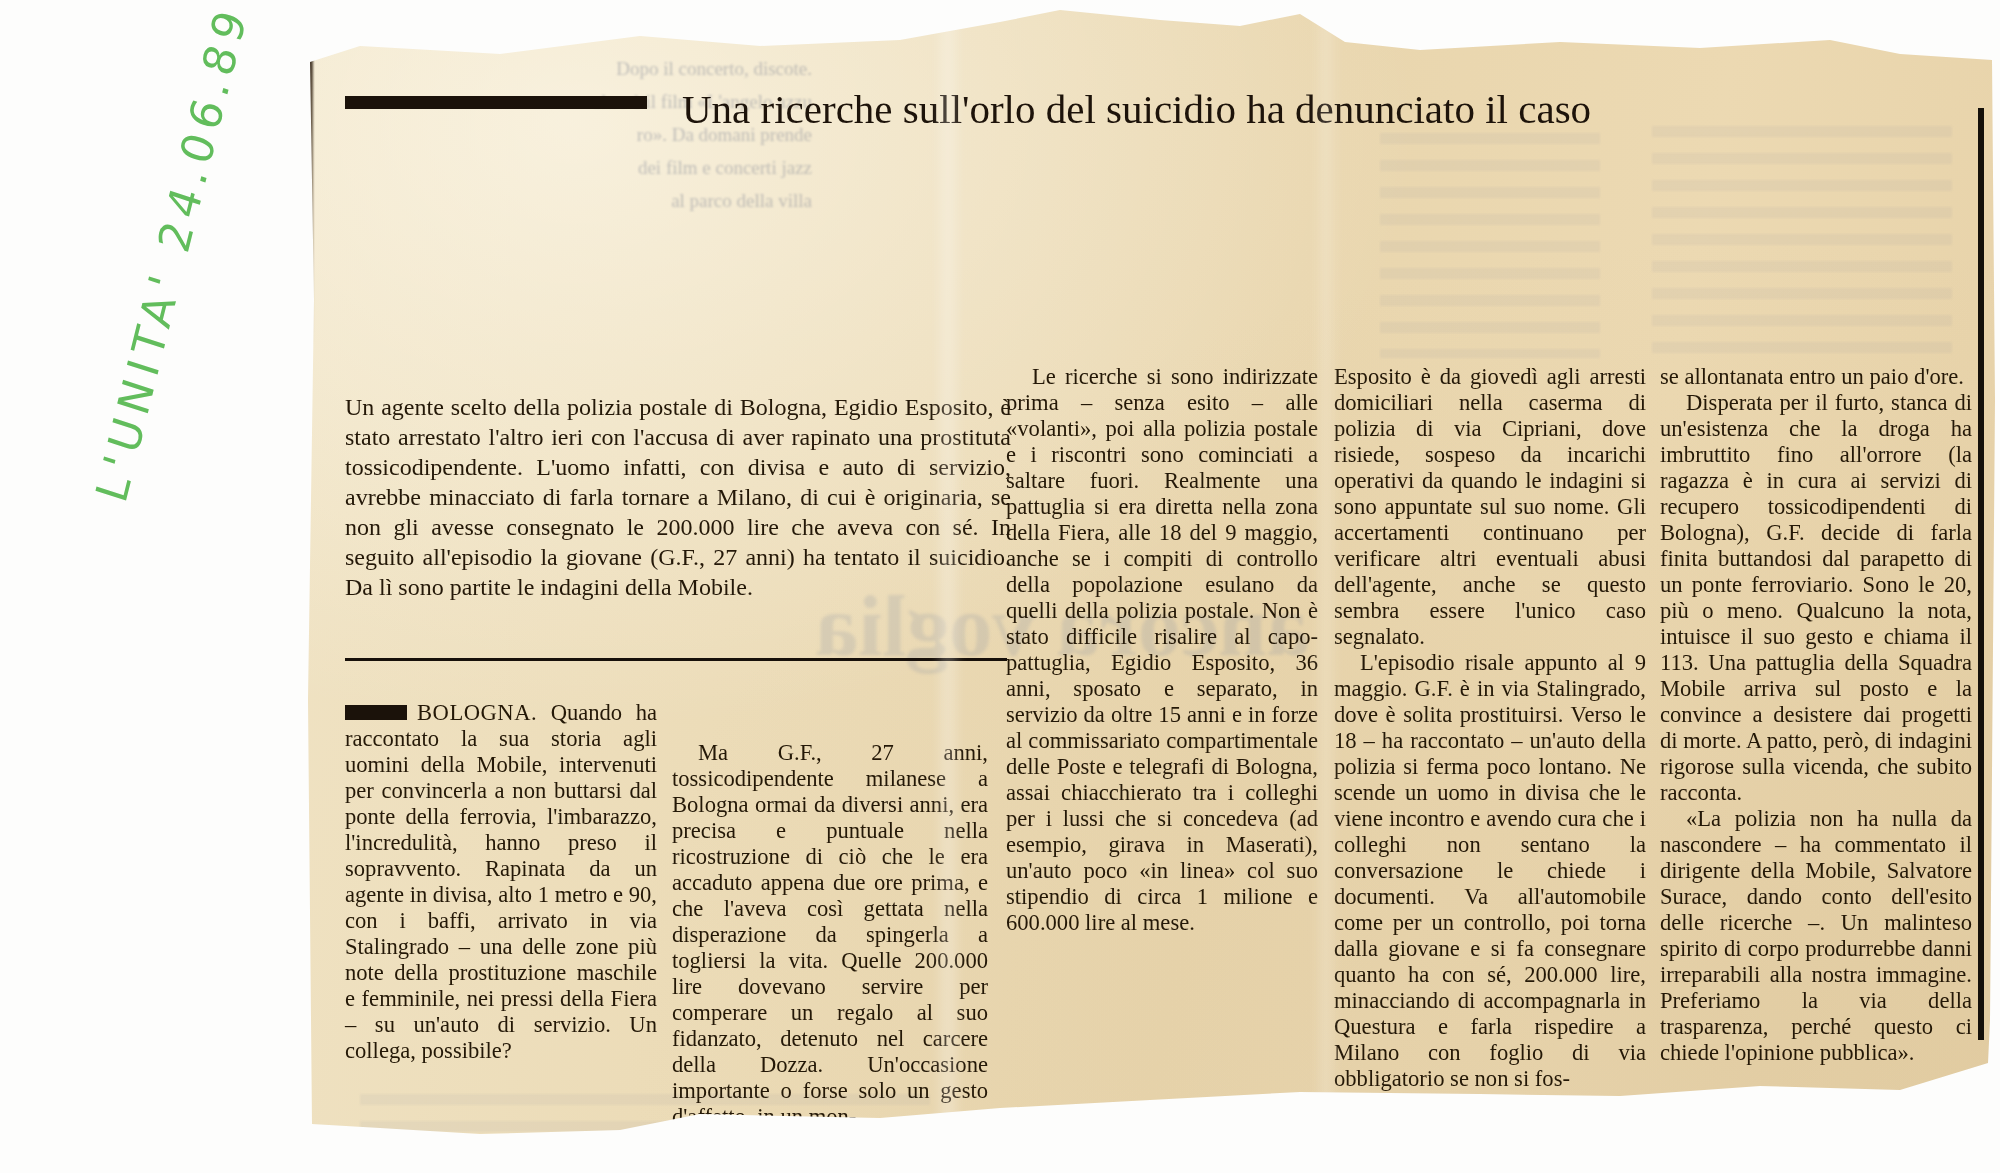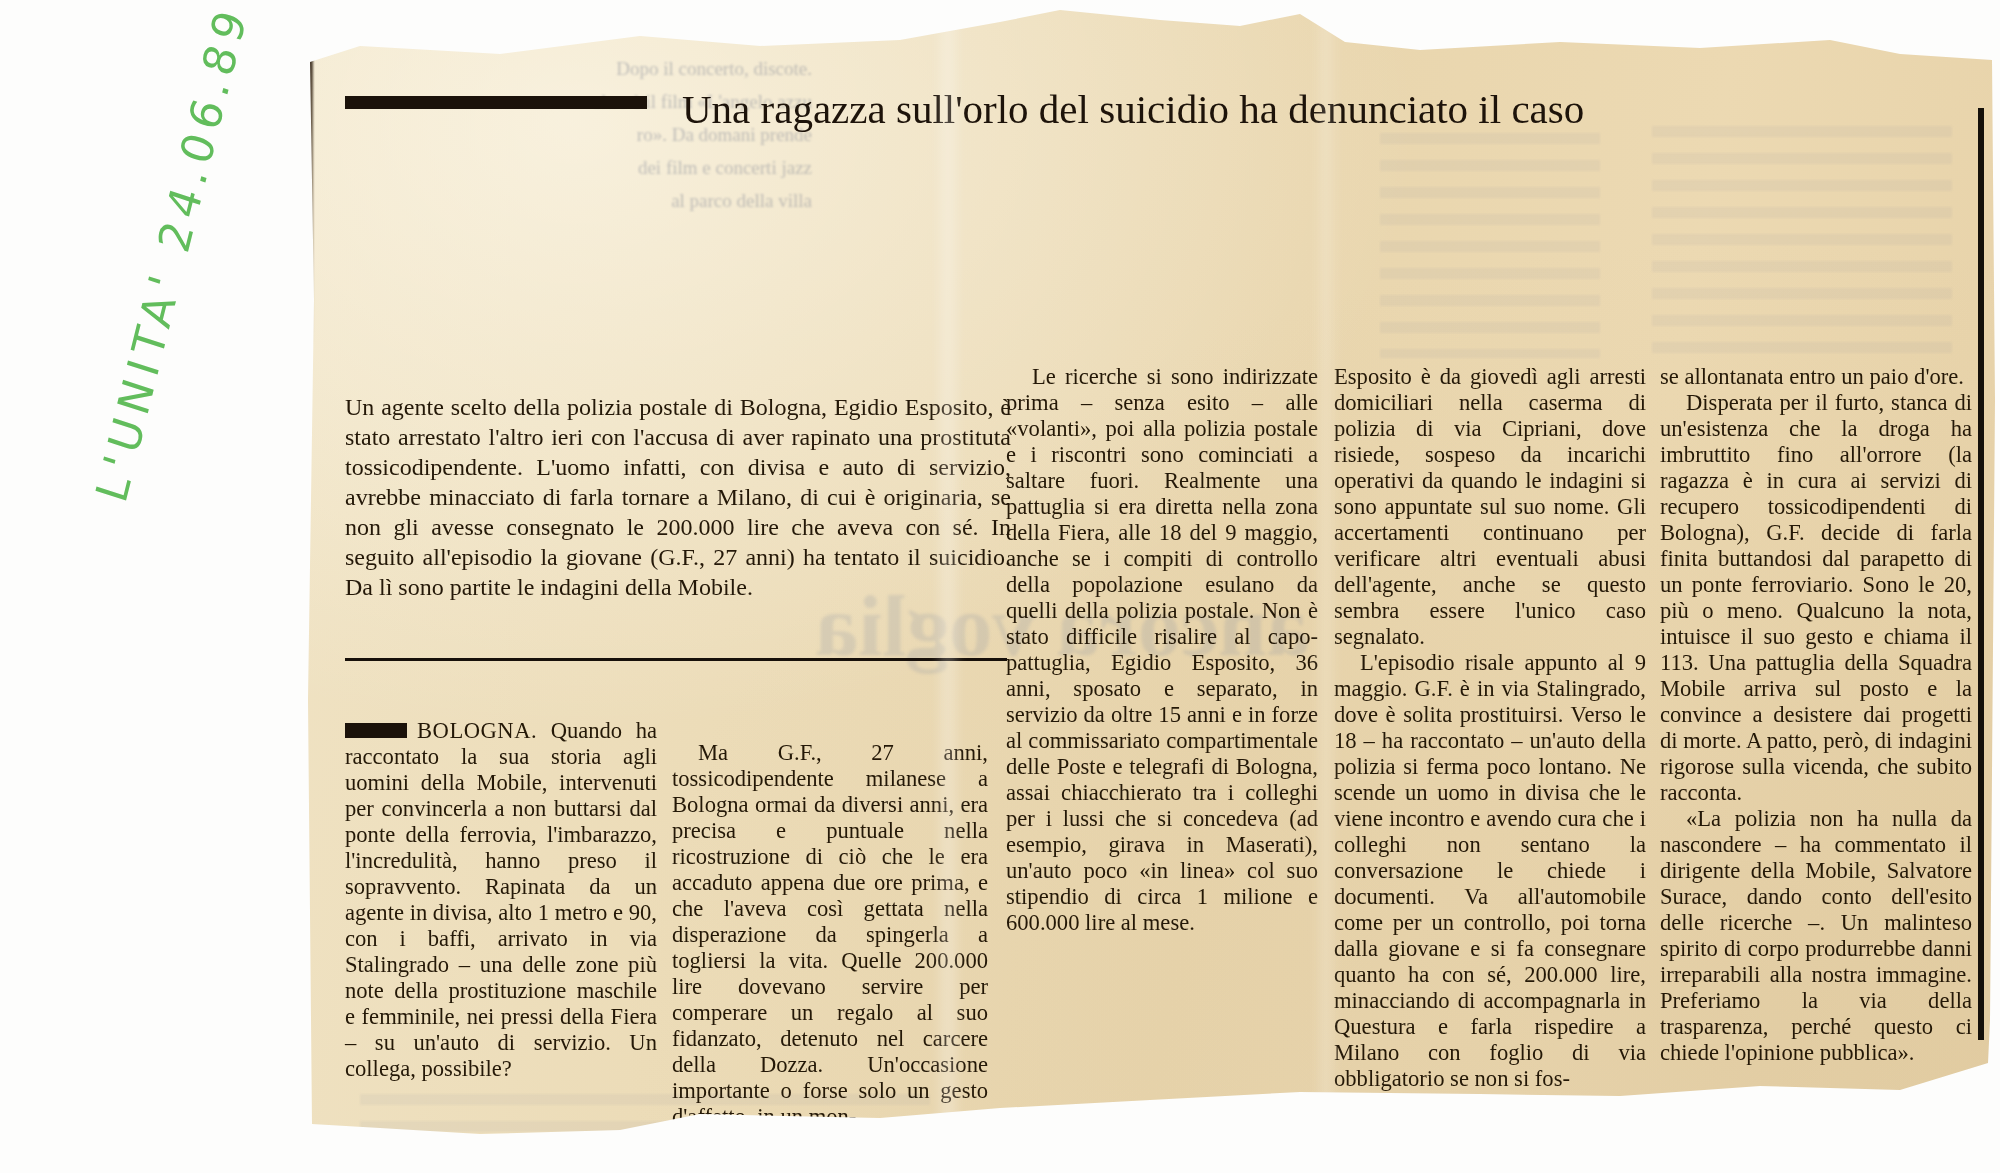--- a/index.html
+++ b/index.html
@@ -49,21 +49,21 @@
   
   .byline-rule{position:absolute;left:45px;top:650px;width:662px;height:3px;background:#17100a;}
   .byline{position:absolute;left:45px;top:660px;width:662px;text-align:center;
     font-family:"Liberation Sans", sans-serif;font-weight:bold;font-size:26px;
     letter-spacing:.5px;color:#17100a;}
 
   
   .bodycol{position:absolute;font-size:22.6px;line-height:26px;text-align:justify;color:#241807;}
   .bodycol p{margin:0;}
   .bodycol p.indent{text-indent:26px;}
-  .c1{left:45px;top:710px;width:312px;}
+  .c1{left:45px;top:692px;width:312px;}
   .c2{left:372px;top:732px;width:316px;}
   .c3{left:706px;top:356px;width:312px;}
   .c4{left:1034px;top:356px;width:312px;}
   .c5{left:1360px;top:356px;width:312px;font-family:Liberation Serif, serif;}
   .marker{display:inline-block;width:62px;height:15px;background:#1b120a;margin-right:10px;
     vertical-align:baseline;}
   .dateline{letter-spacing:.5px;}
 
   
   .right-rule{position:absolute;left:1678px;top:100px;width:6px;height:932px;background:#14100a;}
@@ -93,21 +93,21 @@
       <div>al parco della villa</div>
     </div>
     <div class="ghost-band" style="left:1080px;top:125px;width:220px;height:225px;"></div>
     <div class="ghost-band" style="left:1352px;top:118px;width:300px;height:232px;"></div>
     <div class="ghost-band" style="left:60px;top:1086px;width:570px;height:40px;"></div>
     <div class="ghost-big">ancora voglia</div>
 
     <div class="torn-streak"></div>
 
     <div class="kicker-bar"></div>
-    <div class="kicker">Una ragazza sull'orlo del suicidio ha denunciato il caso</div>
+    <div class="kicker">Una ricerche sull'orlo del suicidio ha denunciato il caso</div>
 
 
     <div class="lead">Un agente scelto della polizia postale di Bologna, Egidio Esposito, è stato arrestato l'altro ieri con l'accusa di aver rapinato una prostituta tossicodipendente. L'uomo infatti, con divisa e auto di servizio, avrebbe minacciato di farla tornare a Milano, di cui è originaria, se non gli avesse consegnato le 200.000 lire che aveva con sé. In seguito all'episodio la giovane (G.F., 27 anni) ha tentato il suicidio. Da lì sono partite le indagini della Mobile.</div>
 
     <div class="byline-rule"></div>
 
     <div class="bodycol c1">
       <p><span class="marker"></span><span class="dateline">BOLOGNA.</span> <span>Quando ha raccontato la sua storia agli uomini della Mobile, intervenuti per convincerla a non buttarsi dal ponte della ferrovia, l'imbarazzo, l'incredulità, hanno preso il sopravvento. Rapinata da un agente in divisa, alto 1 metro e 90, con i baffi, arrivato in via Stalingrado – una delle zone più note della prostituzione maschile e femminile, nei pressi della Fiera – su un'auto di servizio. Un collega, possibile?</span></p>
     </div>
 

